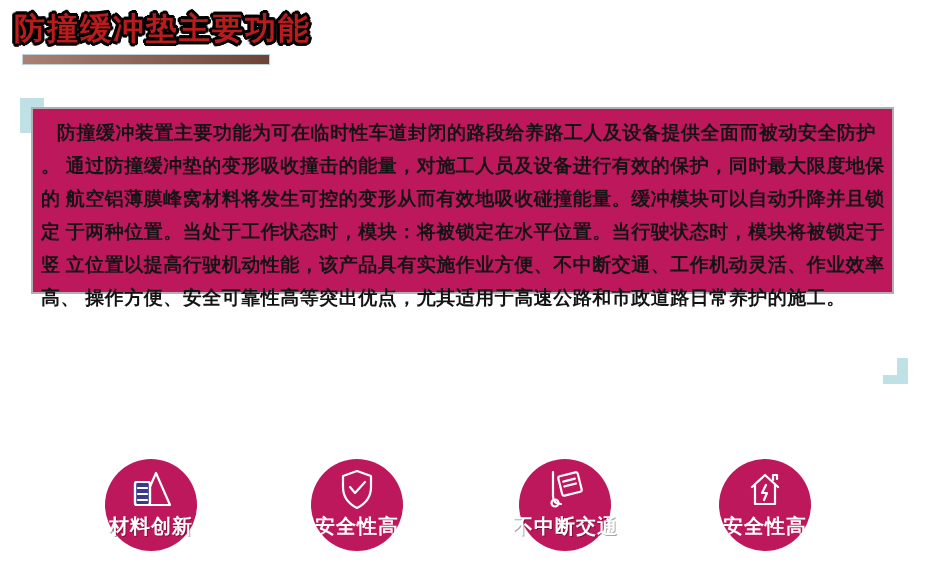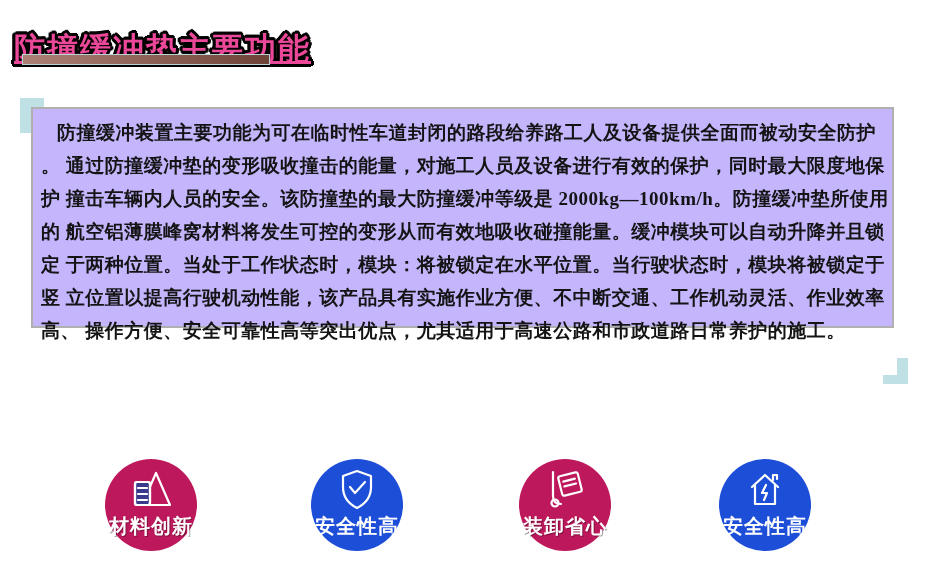--- a/index.html
+++ b/index.html
@@ -3,39 +3,38 @@
 <meta charset="utf-8">
 <style>
   html,body{margin:0;padding:0;}
   body{
     width:931px;height:586px;position:relative;overflow:hidden;
     background:#ffffff;
     font-family:"Liberation Serif","DejaVu Serif",serif;
   }
   
   .page-title{
-    position:absolute;left:14px;top:28px;
+    position:absolute;left:14px;top:8px;
     font-family:"DejaVu Sans","Liberation Sans",sans-serif;
     font-size:31px;font-weight:900;letter-spacing:2px;
-    color:#ec4899;white-space:nowrap;
+    color:#b91c1c;white-space:nowrap;
     text-shadow:
       -3px 0 0 #000, 3px 0 0 #000, 0 -3px 0 #000, 0 3px 0 #000,
       -2px -2px 0 #000, 2px -2px 0 #000, -2px 2px 0 #000, 2px 2px 0 #000,
       -3px -1px 0 #000, 3px 1px 0 #000, -1px 3px 0 #000, 1px -3px 0 #000;
-    text-decoration: underline;
   }
   .title-bar{
     position:absolute;left:22px;top:54px;width:248px;height:11px;
     background:linear-gradient(to right,#ab8176,#6e4337);
     border:1px solid #b9d4d8;box-sizing:border-box;
   }
   
   .intro-box{
-    position:absolute;left:31px;top:107px;width:863px;height:221px;
-    border:2px solid #b0b0b0;box-sizing:border-box;background:#c4b5fd;
+    position:absolute;left:31px;top:107px;width:863px;height:187px;
+    border:2px solid #b0b0b0;box-sizing:border-box;background:#be185d;
   }
   .intro-text{
     position:absolute;left:8px;top:7px;right:2px;
     font-size:19px;font-weight:bold;color:#141414;
     letter-spacing:0.5px;
   }
   .intro-line{white-space:nowrap;height:33px;line-height:33px;overflow:hidden;}
   .intro-line.first{text-indent:16px;}
   .bracket-tl{
     position:absolute;left:20px;top:98px;width:13px;height:25px;
@@ -44,21 +43,21 @@
   .bracket-br{
     position:absolute;left:883px;top:358px;width:14px;height:17px;
     border-bottom:9px solid #bfe1e6;border-right:11px solid #bfe1e6;
   }
   
   .features{position:absolute;left:0;top:459px;width:931px;height:94px;}
   .feature{
     position:absolute;width:92px;height:92px;border-radius:50%;
   }
   .feature.dark{background:#be185d;}
-  .feature.light{background:#1d4ed8;}
+  .feature.light{background:#be185d;}
   .f1{left:105px;} .f2{left:311px;} .f3{left:519px;} .f4{left:719px;}
   .ficon{
     position:absolute;left:0;right:0;top:9px;height:42px;
     display:flex;align-items:center;justify-content:center;
   }
   .ficon svg{display:block;}
   .flabel{
     position:absolute;left:-6px;right:-6px;bottom:11px;
     text-align:center;font-size:20px;font-weight:bold;color:#ffffff;
     white-space:nowrap;letter-spacing:1px;
@@ -71,21 +70,20 @@
 <div class="page-title">防撞缓冲垫主要功能</div>
 <div class="title-bar"></div>
 
 <div class="bracket-tl"></div>
 <div class="bracket-br"></div>
 
 <section class="intro-box">
   <div class="intro-text">
     <div class="intro-line first">防撞缓冲装置主要功能为可在临时性车道封闭的路段给养路工人及设备提供全面而被动安全防护</div>
     <div class="intro-line">。 通过防撞缓冲垫的变形吸收撞击的能量，对施工人员及设备进行有效的保护，同时最大限度地保</div>
-    <div class="intro-line">护 撞击车辆内人员的安全。该防撞垫的最大防撞缓冲等级是 2000kg—100km/h。防撞缓冲垫所使用</div>
     <div class="intro-line">的 航空铝薄膜峰窝材料将发生可控的变形从而有效地吸收碰撞能量。缓冲模块可以自动升降并且锁</div>
     <div class="intro-line">定 于两种位置。当处于工作状态时，模块：将被锁定在水平位置。当行驶状态时，模块将被锁定于</div>
     <div class="intro-line">竖 立位置以提高行驶机动性能，该产品具有实施作业方便、不中断交通、工作机动灵活、作业效率</div>
     <div class="intro-line">高、 操作方便、安全可靠性高等突出优点，尤其适用于高速公路和市政道路日常养护的施工。</div>
   </div>
 </section>
 
 <section class="features">
 
   <div class="feature dark f1">
@@ -117,21 +115,21 @@
       <svg width="42" height="42" viewBox="0 0 42 42" fill="none" stroke="#ffffff" stroke-width="2.2" stroke-linejoin="round" stroke-linecap="round">
         <path d="M9 4 V28 C9 33 12 36 17 36"></path>
         <circle cx="11" cy="35" r="3.5"></circle>
         <g transform="rotate(-14 26 16)">
           <rect x="16" y="6" width="20" height="20" rx="2"></rect>
           <line x1="20" y1="12" x2="32" y2="12"></line>
           <line x1="20" y1="17" x2="32" y2="17"></line>
         </g>
       </svg>
     </span>
-    <span class="flabel">装卸省心</span>
+    <span class="flabel">不中断交通</span>
   </div>
 
   <div class="feature light f4">
     <span class="ficon">
       <svg width="42" height="42" viewBox="0 0 42 42" fill="none" stroke="#ffffff" stroke-width="2.2" stroke-linejoin="round" stroke-linecap="round">
         <path d="M8 19 L21 7 L34 19"></path>
         <path d="M11 17 V36 H31 V17"></path>
         <path d="M29 12 V7 H33 V11"></path>
         <path d="M22 17 L18 25 H23 L20 32"></path>
       </svg>

